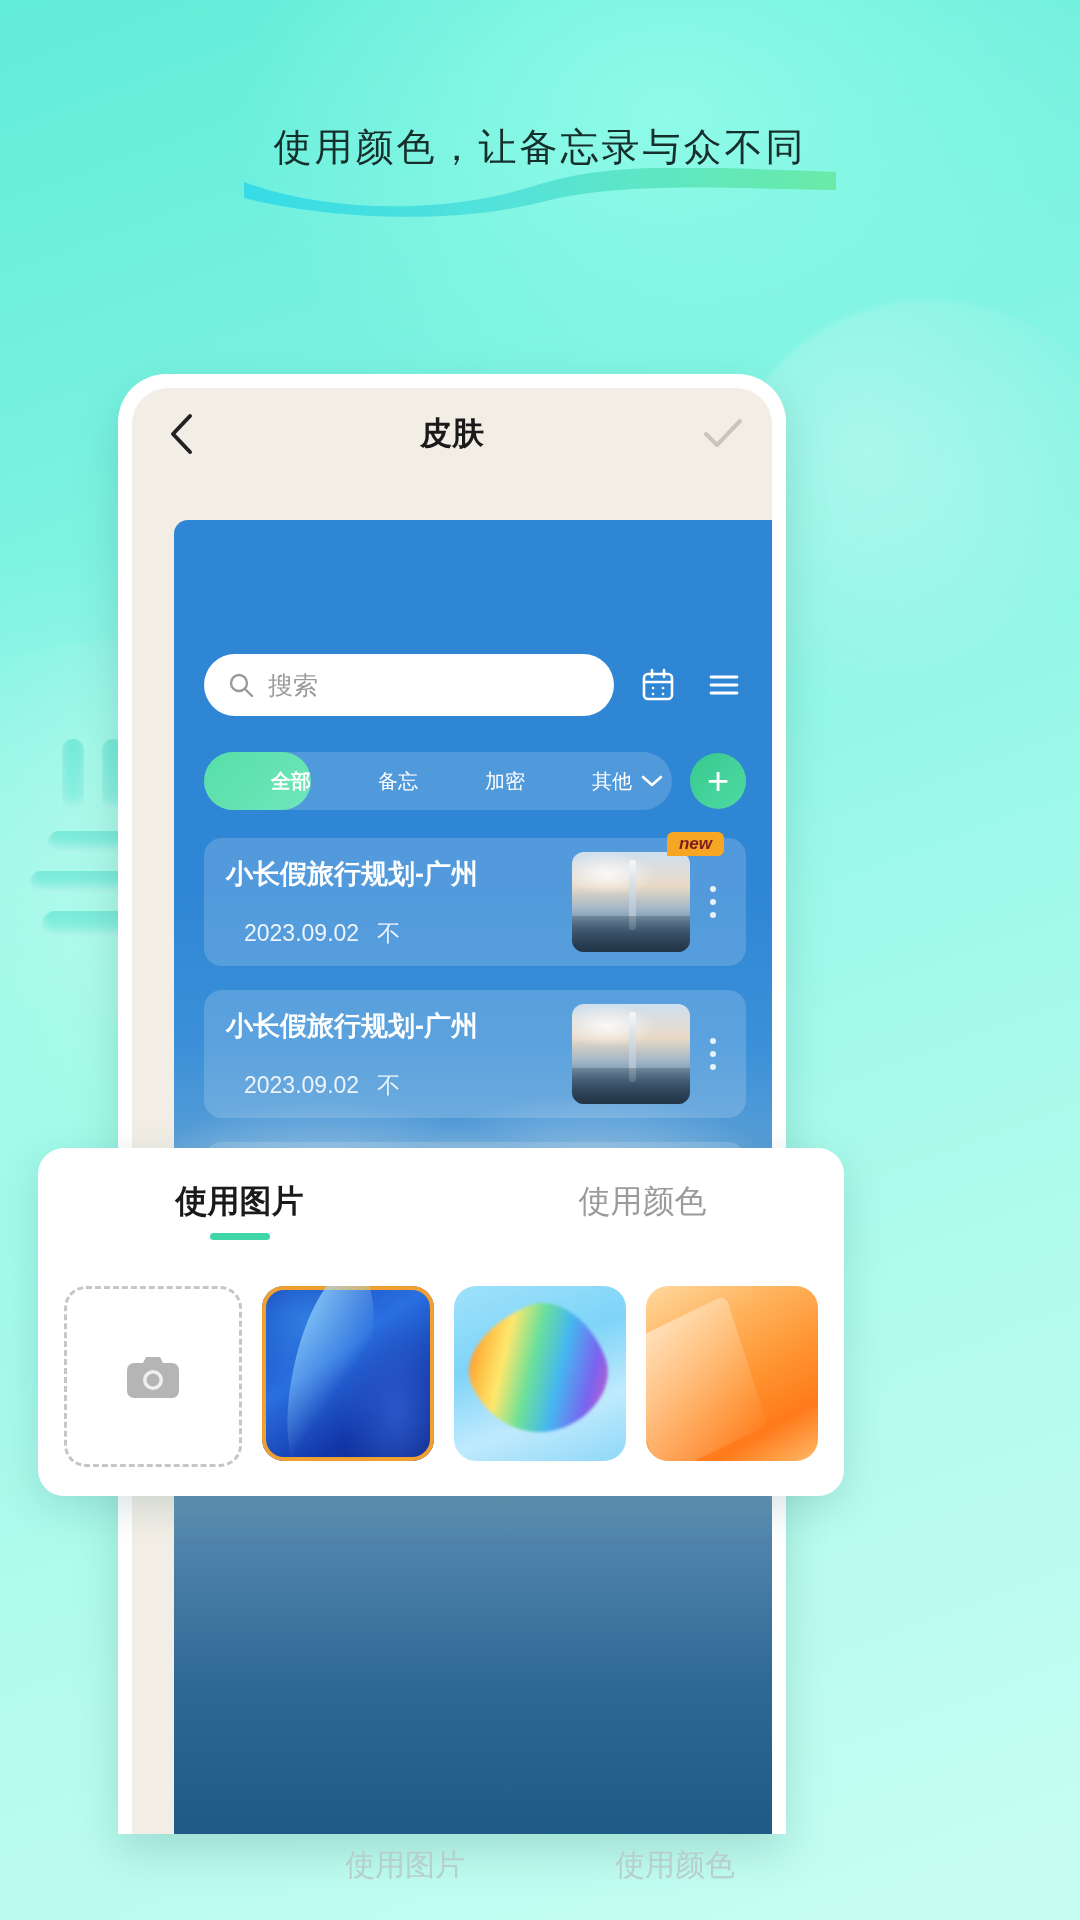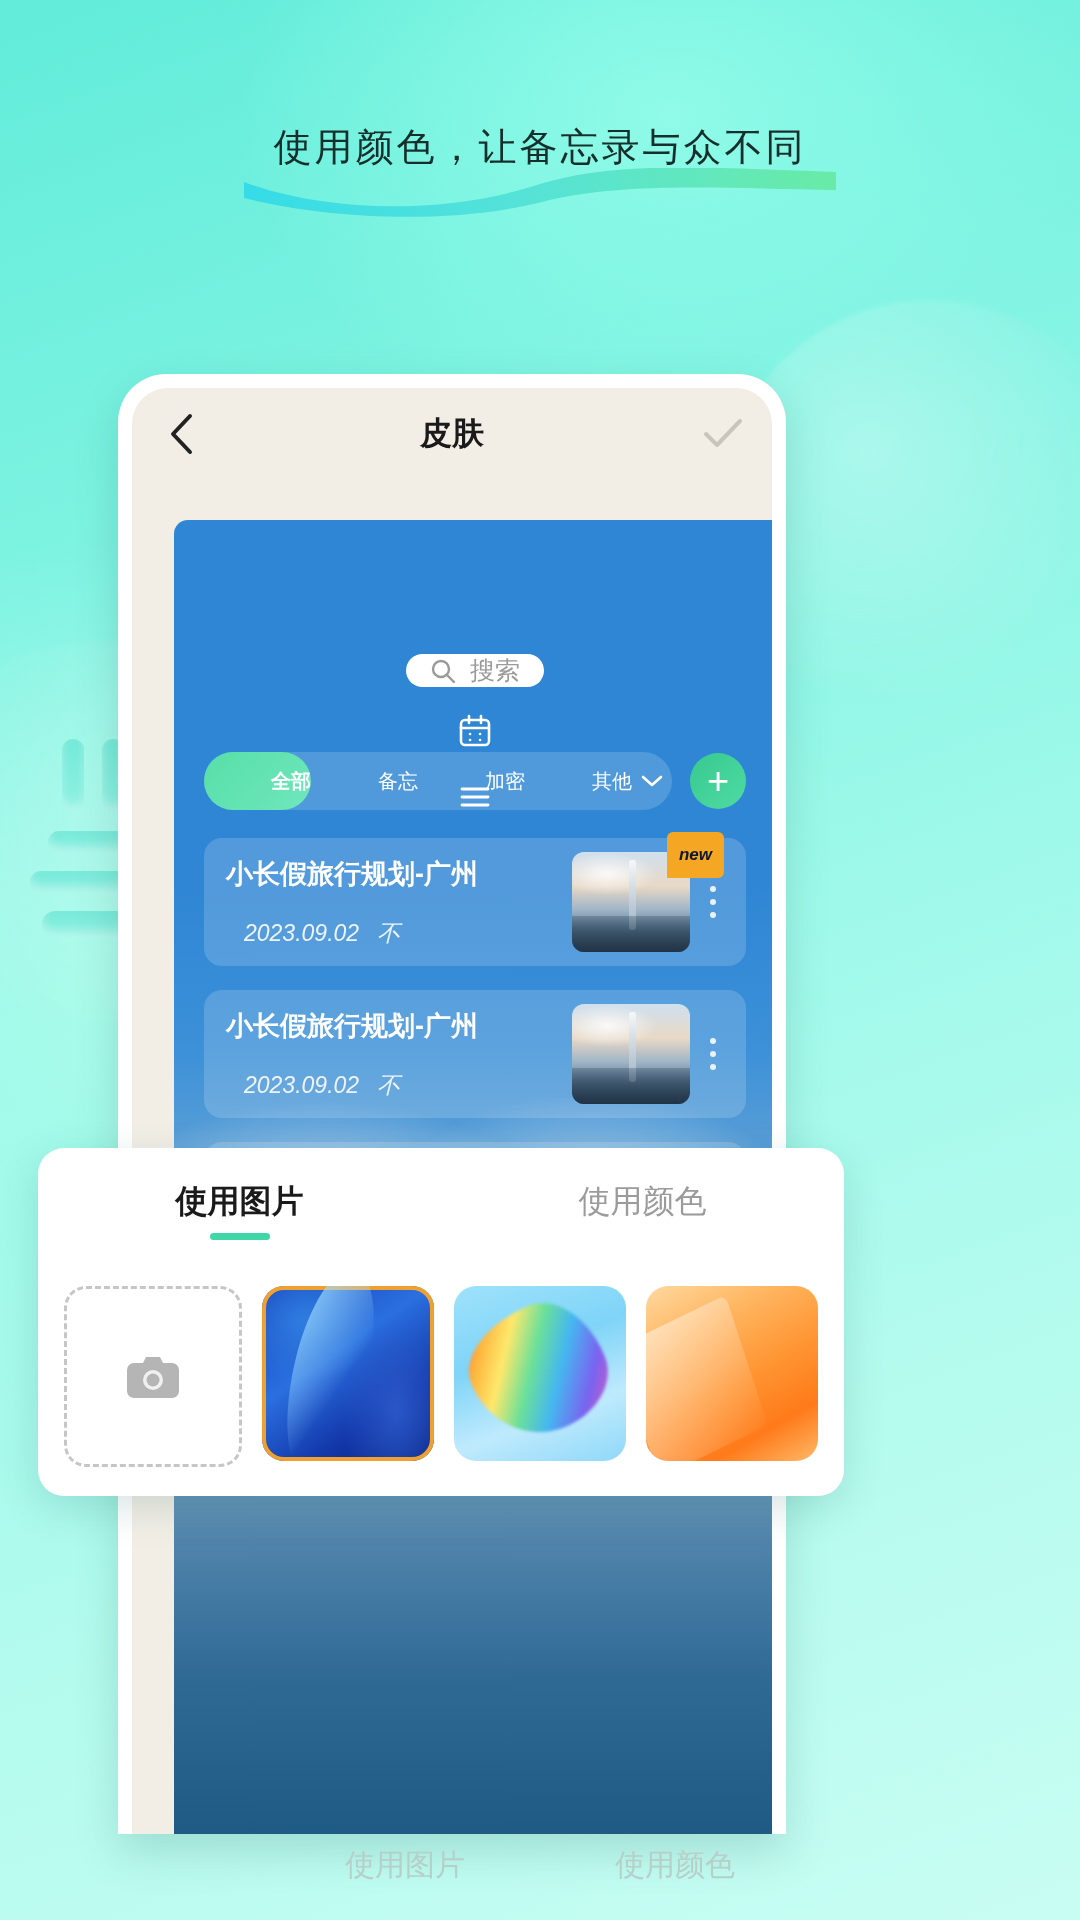--- a/index.html
+++ b/index.html
@@ -52,21 +52,21 @@
 
   
   .wall{position:absolute;left:42px;right:0;top:132px;bottom:0;border-radius:14px 0 0 0;overflow:hidden;
     background:
       linear-gradient(180deg,#2f86d4 0%, #2f86d4 28%, #3b90d8 40%, #6fa9d6 54%, #a9c6d9 60%,
         #b9cfdc 64%, #7fa9c4 70%, #4f83ab 78%, #2f6a95 88%, #1f5a85 100%);}
   .wall-clouds{position:absolute;left:0;right:0;top:44%;height:22%;
     background:radial-gradient(ellipse 60% 70% at 25% 50%, rgba(255,255,255,.75), rgba(255,255,255,0) 70%),
                radial-gradient(ellipse 50% 60% at 70% 40%, rgba(255,255,255,.55), rgba(255,255,255,0) 70%);}
 
-  .searchrow{position:absolute;left:30px;right:26px;top:134px;display:flex;align-items:center;gap:22px;flex-direction:column;}
+  .searchrow{position:absolute;left:30px;right:26px;top:134px;display:flex;align-items:center;gap:22px;}
   .searchbox{flex:1;height:62px;background:#fff;border-radius:32px;display:flex;align-items:center;
     padding:0 24px;gap:14px;}
   .searchbox .ph{color:#9a9a9a;font-size:25px;}
   .ic{width:44px;height:44px;display:flex;align-items:center;justify-content:center;cursor:pointer;}
 
   .chiprow{position:absolute;left:30px;right:26px;top:232px;display:flex;align-items:center;gap:0;}
   .chipwrap{flex:1;height:58px;background:rgba(255,255,255,.16);border-radius:30px;display:flex;
     align-items:center;}
   .chip{flex:1;text-align:right;font-size:20px;color:#ffffff;cursor:pointer;}
   .chip.active{background:linear-gradient(135deg,#57dfa8,#6fe6bc);border-radius:30px;
@@ -74,34 +74,34 @@
   .chev{width:40px;display:flex;align-items:center;justify-content:center;}
   .plus{width:56px;height:56px;margin-left:18px;border-radius:50%;
     background:linear-gradient(135deg,#37c98f,#4fdba3);display:flex;align-items:center;justify-content:center;
     color:#fff;font-size:38px;line-height:1;cursor:pointer;}
 
   .cards{position:absolute;left:30px;right:26px;top:318px;display:flex;flex-direction:column;gap:24px;}
   .card{height:128px;background:rgba(255,255,255,.17);border-radius:18px;display:flex;align-items:center;
     padding:0 10px 0 22px;position:relative;}
   .card .ctext{flex:1;}
   .card .ctitle{font-size:27px;font-weight:700;color:#fff;}
-  .card .cdate{margin-top:26px;font-size:23px;color:#eef4fa;font-style:italic;}
+  .card .cdate{margin-top:26px;font-size:23px;color:#eef4fa;}
   .card .cdate span{margin-left:18px;}
   .thumb{width:118px;height:100px;border-radius:12px;overflow:hidden;position:relative;
     background:linear-gradient(180deg,#cfe0ef 0%,#e9d9c6 34%,#9fb4c6 58%,#5d7c96 78%,#3c566e 100%);}
   .thumb .tower{position:absolute;left:48%;top:8%;width:7px;height:70%;
     background:linear-gradient(180deg,#f6f8fa,#9fb3c4);border-radius:3px;}
   .thumb .sky{position:absolute;inset:0;
     background:radial-gradient(ellipse 60% 30% at 30% 22%, rgba(255,255,255,.85), rgba(255,255,255,0) 70%);}
   .thumb .city{position:absolute;left:0;right:0;bottom:0;height:36%;
     background:linear-gradient(180deg,rgba(60,86,110,.35),rgba(30,48,66,.9));}
   .dots{width:46px;display:flex;flex-direction:column;align-items:center;gap:7px;cursor:pointer;}
   .dots i{width:6px;height:6px;border-radius:50%;background:#eaf1f7;display:block;}
-  .newbadge{position:absolute;right:22px;top:-6px;background:#f5a623;color:#0f172a;font-size:17px;
-    padding:13px 12px;border-radius:6px 6px 6px 0;font-style:italic;font-weight:700;}
+  .newbadge{position:absolute;right:22px;top:-6px;background:#f5a623;color:#7f1d1d;font-size:17px;
+    padding:2px 12px;border-radius:6px 6px 6px 0;font-style:italic;font-weight:700;}
 
   
   .sheet{position:absolute;left:38px;width:806px;top:1148px;height:348px;background:#fff;
     border-radius:26px;box-shadow:0 12px 40px rgba(20,90,80,.16);}
   .sheet-tabs{display:flex;padding-top:32px;}
   .sheet-tab{flex:1;text-align:center;font-size:32px;color:#9b9b9b;position:relative;cursor:pointer;}
   .sheet-tab.active{color:#1a1a1a;font-weight:700;}
   .sheet-tab.active::after{content:"";position:absolute;left:50%;transform:translateX(-50%);
     bottom:-16px;width:60px;height:7px;border-radius:4px;background:#3fd6a8;}
   .swatches{display:flex;gap:20px;padding:62px 26px 0;}

